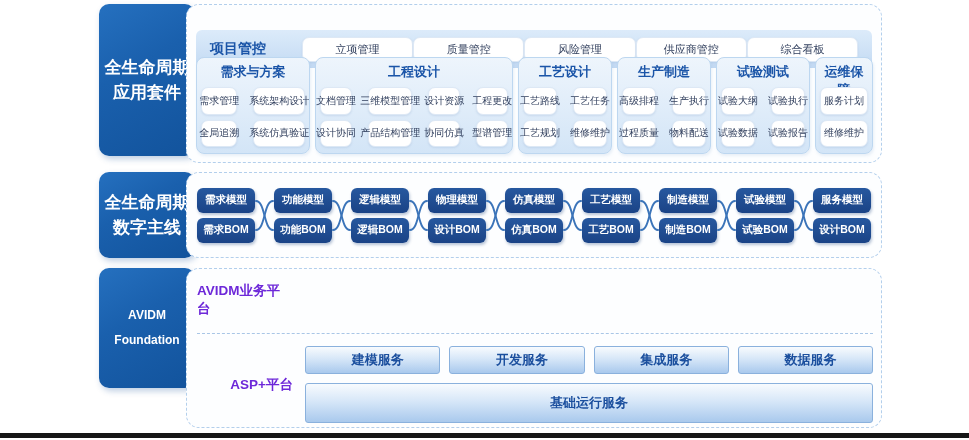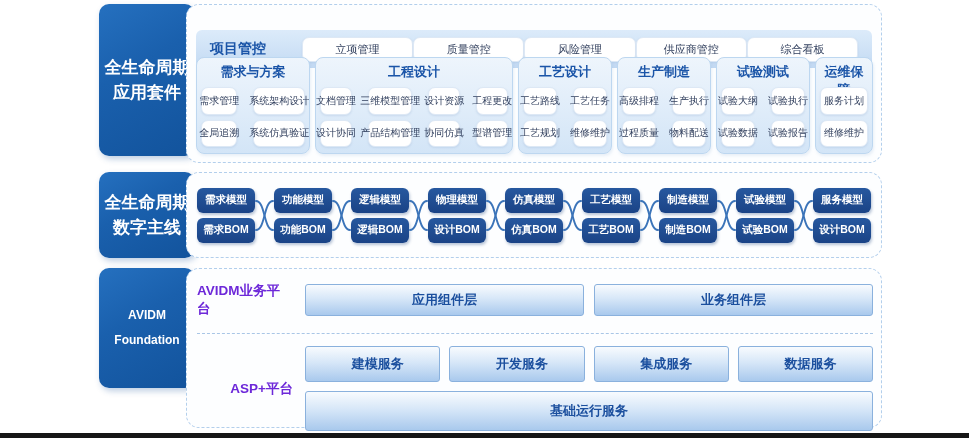--- a/index.html
+++ b/index.html
@@ -77,21 +77,21 @@
     background:linear-gradient(180deg,#f8fbfe 0%,#d7e7f8 45%,#a9c9ed 100%);
     border:1px solid #8ab1dd;border-radius:3px;color:#1b4f9e;font-weight:bold;font-size:13px;
     display:flex;align-items:center;justify-content:center;box-sizing:border-box;
   }
   .f-bars1 .bar{flex:1;height:32px;}
   .f-sep{position:absolute;top:64px;left:10px;right:8px;border-top:1px dashed #a9c6e6;}
   .f-row2{position:absolute;top:77px;left:10px;right:8px;display:flex;gap:6px;}
   .f-row2 .f-label{align-items:center;}
   .f-right{flex:1;display:flex;flex-direction:column;gap:9px;}
   .f-bars2{display:flex;gap:9px;}
-  .f-bars2 .bar{flex:1;height:36px;padding-left:10px;}
+  .f-bars2 .bar{flex:1;height:28px;padding-left:10px;}
   .bar.base{height:40px;}
   
   .bottom-rule{position:absolute;left:0;top:433px;width:969px;height:5px;background:#161616;}
 </style>
 </head>
 <body>
 
 <div id="stage">
 
   <div class="side-label" id="label1">
@@ -274,24 +274,20 @@
       </div>
   </div>
 
   <div class="side-label" id="label3">
     <span>AVIDM</span>
     <span>Foundation</span>
   </div>
   <div class="container" id="c3">
     <div class="f-row1">
       <div class="f-label">AVIDM业务平台</div>
-      <div class="f-bars1">
-          <div class="bar">应用组件层</div>
-          <div class="bar">业务组件层</div>
-        </div>
     </div>
     <div class="f-sep"></div>
     <div class="f-row2">
       <div class="f-label">ASP+平台</div>
       <div class="f-right">
         <div class="f-bars2">
             <div class="bar">建模服务</div>
             <div class="bar">开发服务</div>
             <div class="bar">集成服务</div>
             <div class="bar">数据服务</div>

